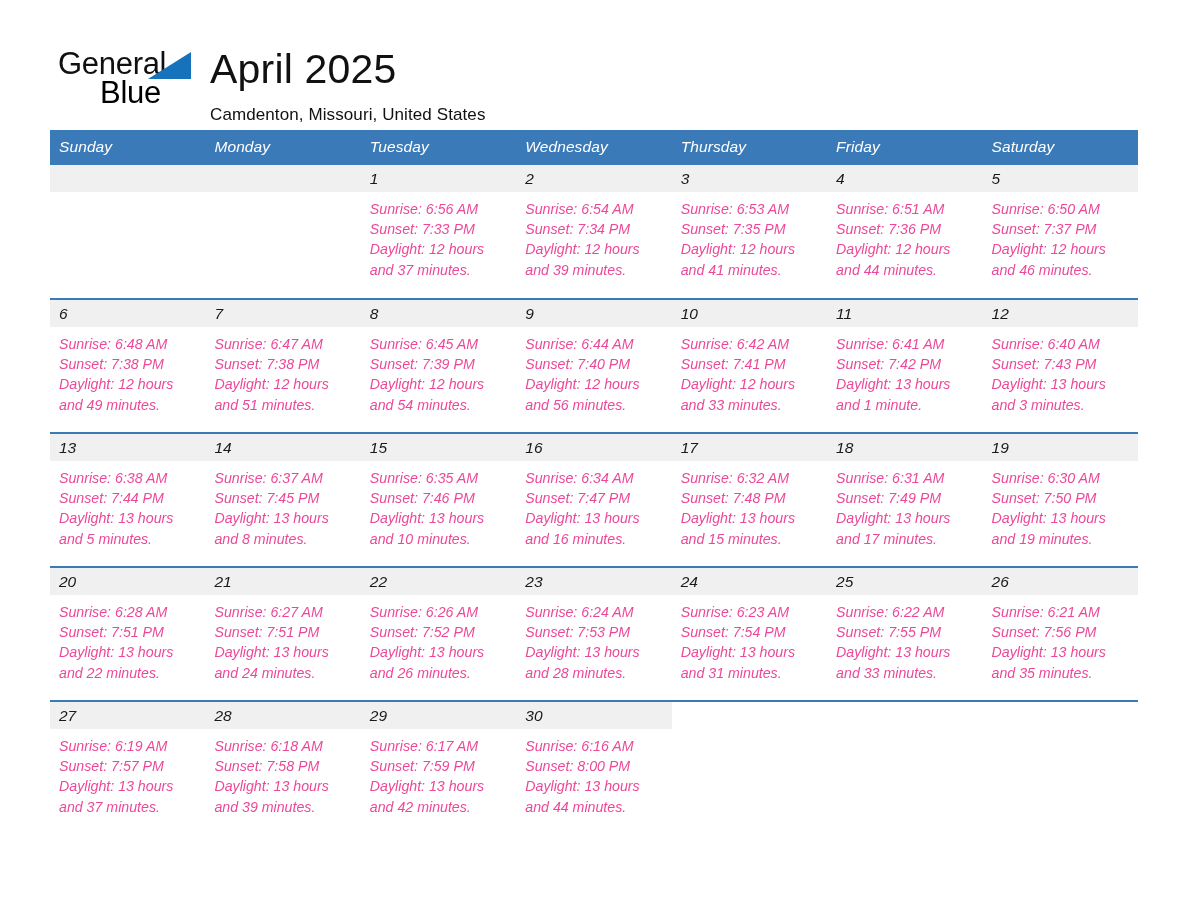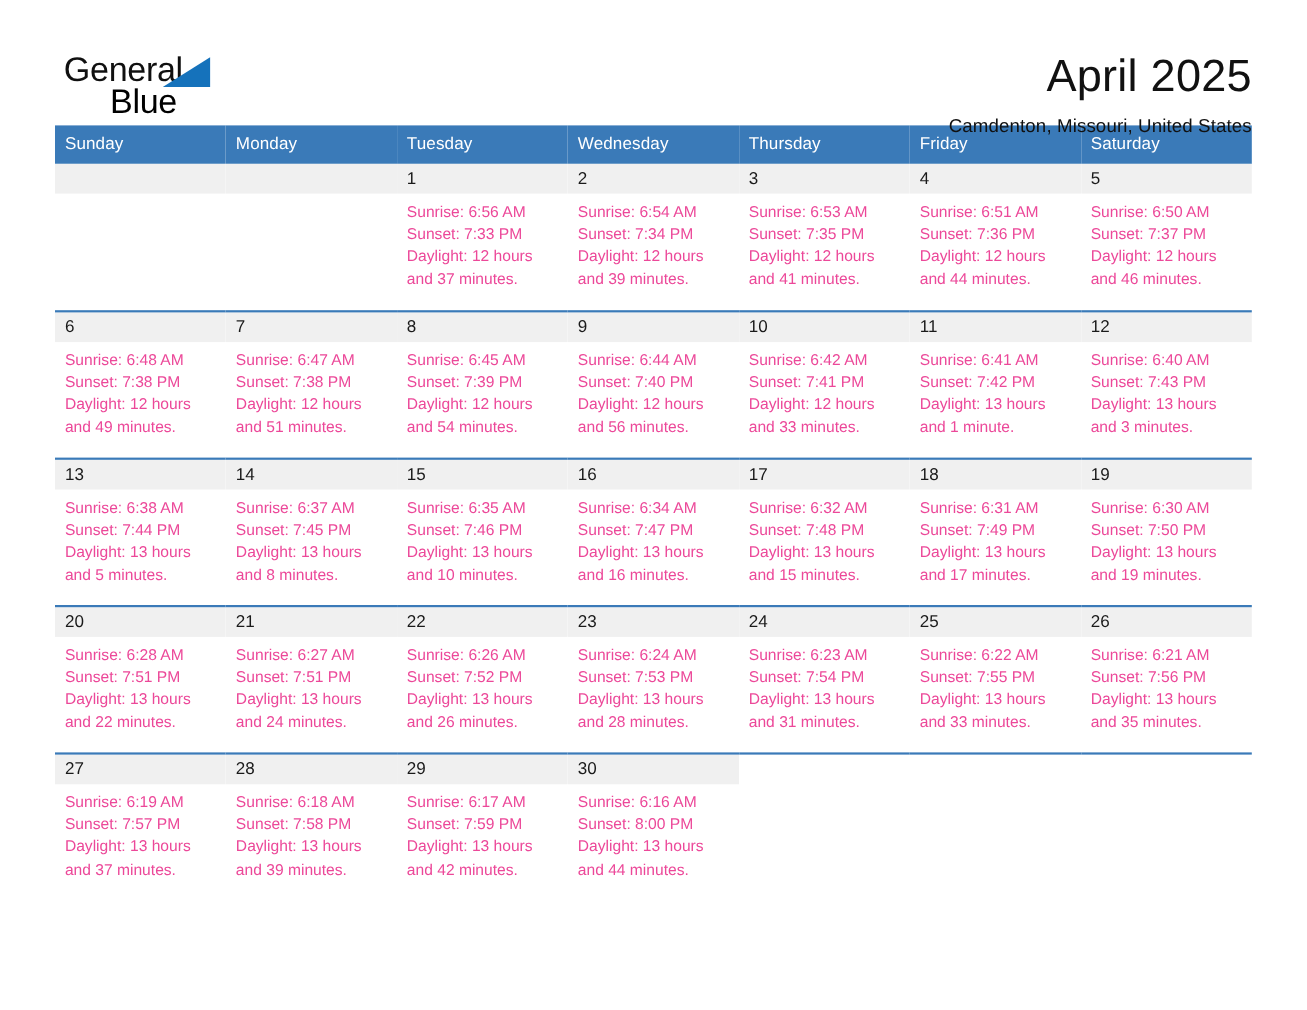--- a/index.html
+++ b/index.html
@@ -62,21 +62,21 @@
     position: absolute;
     left: 50px;
     top: 33px;
     font-size: 31px;
     line-height: 31px;
     letter-spacing: -0.3px;
     color: #000000;
   }
 
   .titles {
-    text-align: right;
+    text-align: left;
     flex: 1 1 auto;
     padding-top: 2px;
   }
   .cal-title {
     font-size: 41px;
     line-height: 46px;
     font-weight: normal;
     color: #111111;
     margin: 0;
     letter-spacing: 0.2px;
@@ -88,21 +88,22 @@
     color: #111111;
     margin: 8px 0 0 0;
     letter-spacing: 0.1px;
   }
 
   
   .calendar {
     width: 1088px;
     border-collapse: collapse;
     table-layout: fixed;
-    margin-top: 0;
+    margin-top: 16px;
+    font-style: italic;
   }
   .calendar col { width: 155.43px; }
 
   thead th {
     background: #3a7ab8;
     color: #ffffff;
     font-size: 15.5px;
     font-weight: normal;
     text-align: left;
     padding: 8px 0 9px 9px;

